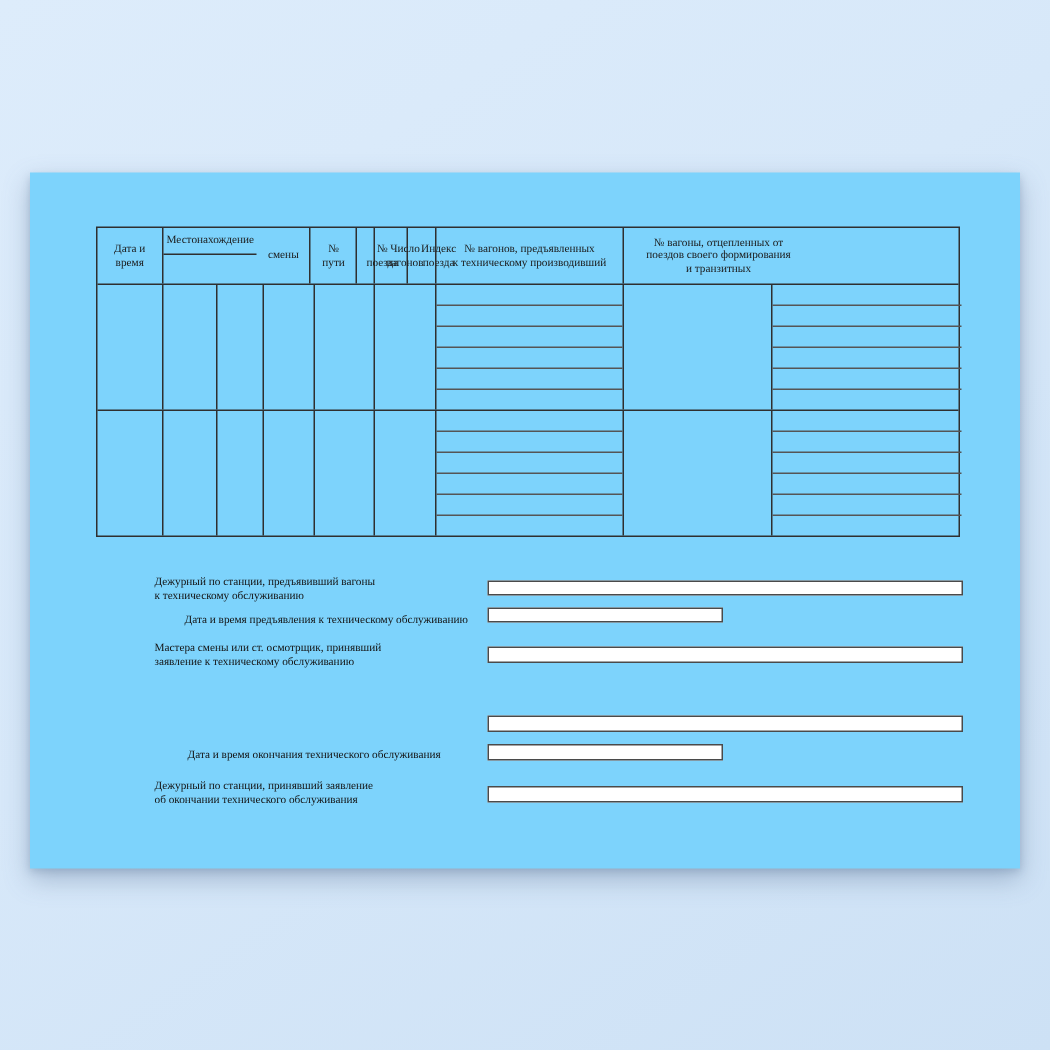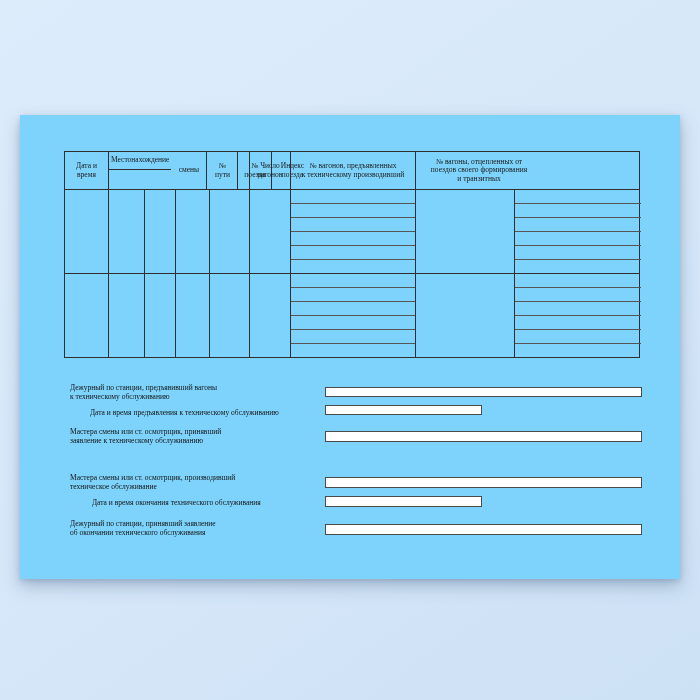--- a/index.html
+++ b/index.html
@@ -35,20 +35,21 @@
   .loc-top{height:15px;flex:none;border-bottom:1px solid #2f2f2f;}
   .loc-sub{display:flex;flex:1 1 0;}
   .loc-sub .cell:last-child{border-right:none;}
   .subrows{display:flex;flex-direction:column;}
   .subline{flex:1 1 0;border-bottom:1px solid #555;}
   .subline:last-child{border-bottom:none;}
   
   .flabel{
     position:absolute;font-size:7.5px;line-height:8.6px;color:#141414;
     white-space:pre-line;
+    margin-left:33px;
   }
   .fbox{
     position:absolute;box-sizing:border-box;border:1px solid #4a4a4a;
     background:#fff;font-size:7px;line-height:9px;padding:0 2px;color:#141414;
   }
   .fbox.long{width:317px;}
   .fbox.short{width:157px;}
 </style>
 </head>
 <body>
@@ -137,22 +138,20 @@
 к техническому обслуживанию</div>
   <div class="fbox long" style="left:305px;top:272px;height:10px;"></div>
 
   <div class="flabel" style="left:70px;top:294px;">Дата и время предъявления к техническому обслуживанию</div>
   <div class="fbox short" style="left:305px;top:290px;height:10px;"></div>
 
   <div class="flabel" style="left:50px;top:313px;">Мастера смены или ст. осмотрщик, принявший
 заявление к техническому обслуживанию</div>
   <div class="fbox long" style="left:305px;top:316px;height:11px;"></div>
 
-  <div class="flabel" style="left:50px;top:359px;">Мастера смены или ст. осмотрщик, производивший
-техническое обслуживание</div>
   <div class="fbox long" style="left:305px;top:362px;height:11px;"></div>
 
   <div class="flabel" style="left:72px;top:384px;">Дата и время окончания технического обслуживания</div>
   <div class="fbox short" style="left:305px;top:381px;height:11px;"></div>
 
   <div class="flabel" style="left:50px;top:405px;">Дежурный по станции, принявший заявление
 об окончании технического обслуживания</div>
   <div class="fbox long" style="left:305px;top:409px;height:11px;"></div>
 
 </div>

